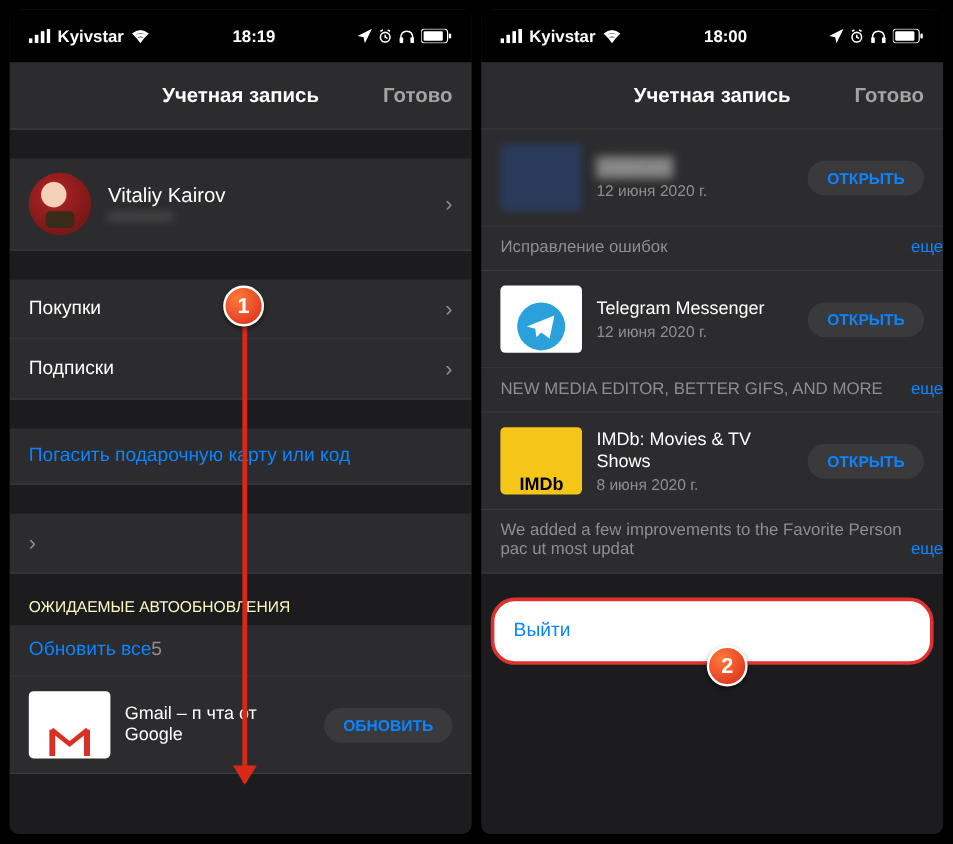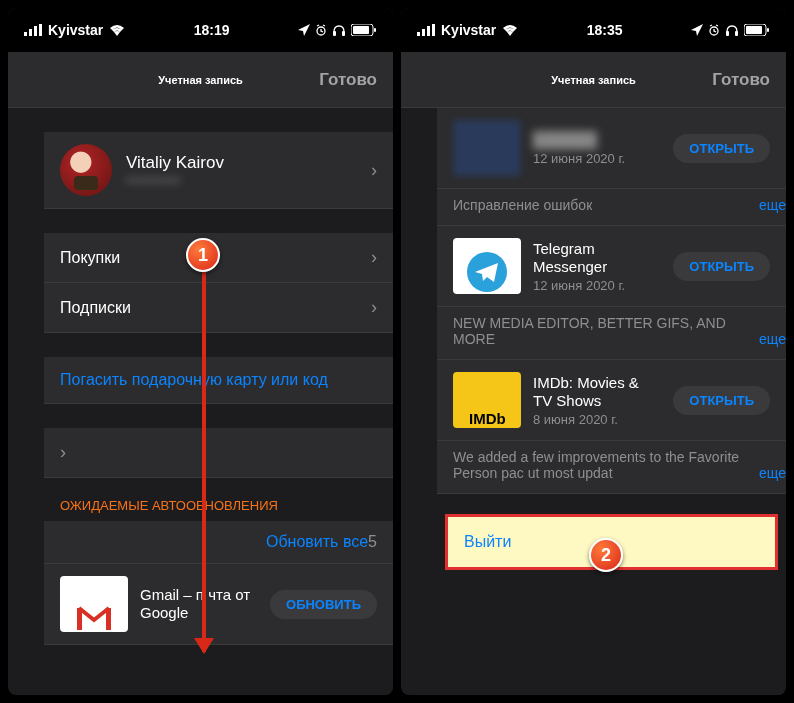--- a/index.html
+++ b/index.html
@@ -46,36 +46,35 @@
 .header {
   height: 56px;
   display: flex;
   align-items: center;
   justify-content: center;
   position: relative;
   background: #2c2c2e;
   border-bottom: 1px solid #3a3a3c;
 }
 .header-title {
-  font-size: 11px;
+  font-size: 17px;
   font-weight: 600;
 }
 .header-done {
   position: absolute;
   right: 16px;
   color: #a3a3a3;
   font-size: 17px;
   font-weight: 600;
   text-align: center;
 }
 .content {
   flex: 1;
   overflow: hidden;
   background: #1c1c1e;
-  margin-left: 36px;
 }
 .section-gap { height: 24px; }
 .row {
   background: #2c2c2e;
   padding: 14px 16px;
   border-bottom: 1px solid #3a3a3c;
   display: flex;
   align-items: center;
   justify-content: space-between;
   font-size: 16px;
@@ -109,29 +108,29 @@
   height: 14px;
   background: #3a2a1a;
   border-radius: 4px;
 }
 .user-info { flex: 1; }
 .user-name { font-size: 17px; font-weight: 400; }
 .user-sub { font-size: 13px; color: #4a4a4c; }
 .section-header {
   padding: 20px 16px 8px;
   font-size: 13px;
-  color: #f97316;
+  color: #fef9c3;
   text-transform: uppercase;
   border-radius: 19px;
 }
 .update-row {
   background: #2c2c2e;
   padding: 12px 16px;
   display: flex;
-  justify-content: flex-end;
+  justify-content: flex-start;
   border-bottom: 1px solid #3a3a3c;
 }
 
 .app-row {
   background: #2c2c2e;
   padding: 12px 16px;
   display: flex;
   align-items: center;
   gap: 12px;
   border-bottom: 1px solid #3a3a3c;
@@ -172,27 +171,27 @@
 }
 .more-link {
   color: #0a84ff;
   position: absolute;
   right: 0;
   bottom: 12px;
   background: #2c2c2e;
   padding-left: 6px;
 }
 .signout-row {
-  background: #fef9c3;
+  background: #ffffff;
   padding: 16px;
   color: #0a84ff;
   font-size: 16px;
   margin-top: 20px;
   border: 3px solid #e03030;
-  border-radius: 0;
+  border-radius: 20px;
   margin-left: 8px;
   margin-right: 8px;
 }
 
 .badge {
   position: absolute;
   width: 34px;
   height: 34px;
   border-radius: 50%;
   background: radial-gradient(circle at 35% 30%, #ff7a3a, #d82818);
@@ -350,21 +349,21 @@
               <rect x="15" y="0" width="3" height="12" fill="#fff"></rect>
             </svg>
           </span>
         <span>Kyivstar</span>
         <span class="wifi-icon">
             <svg width="16" height="12" viewBox="0 0 16 12">
               <path d="M8 12 L5 8 Q8 6 11 8 Z M3 6 Q8 2 13 6 L11 8 Q8 5 5 8 Z M1 4 Q8 -2 15 4 L13 6 Q8 1 3 6 Z" fill="#fff"></path>
             </svg>
           </span>
       </div>
-      <span>18:35</span>
+      <span>18:00</span>
       <div class="status-right">
         <span class="nav-icon">
             <svg width="12" height="12" viewBox="0 0 12 12">
               <path d="M0 6 L12 0 L6 12 L5 7 Z" fill="#fff"></path>
             </svg>
           </span>
         <span class="alarm-icon">
             <svg width="12" height="12" viewBox="0 0 12 12">
               <circle cx="6" cy="7" r="4" fill="none" stroke="#fff" stroke-width="1.3"></circle>
               <path d="M6 5 L6 7 L8 8" stroke="#fff" stroke-width="1.3" fill="none"></path>

